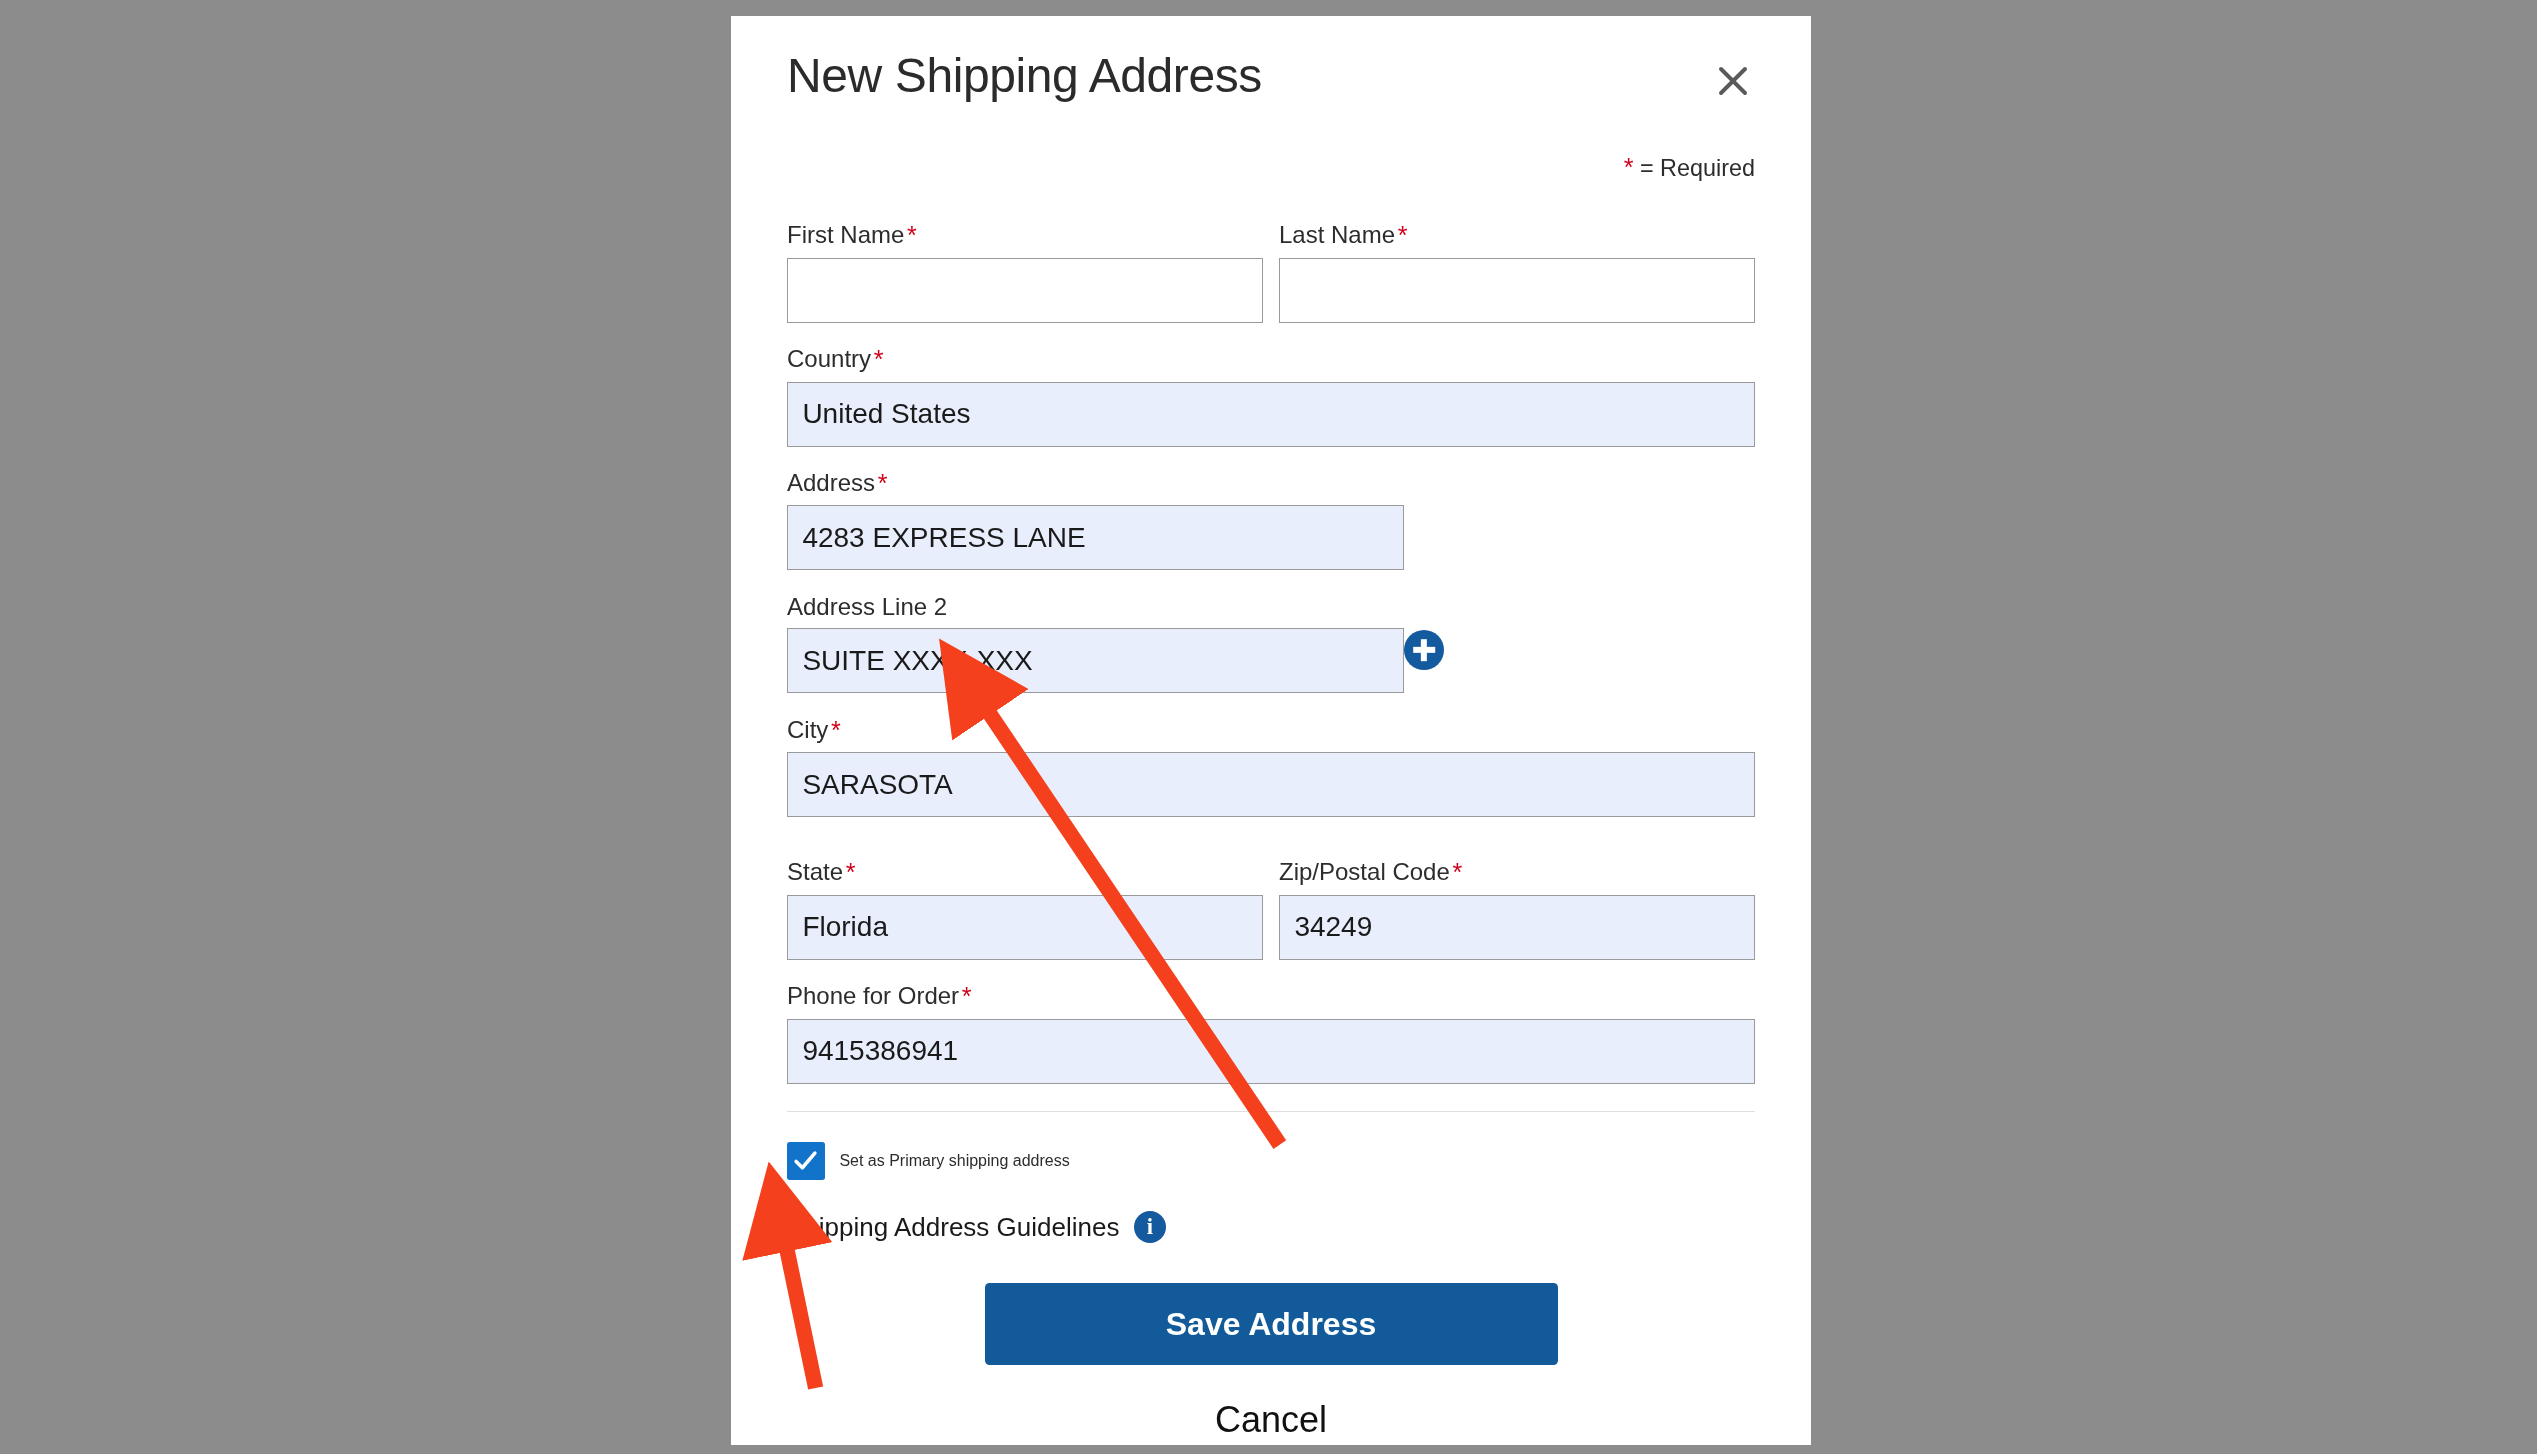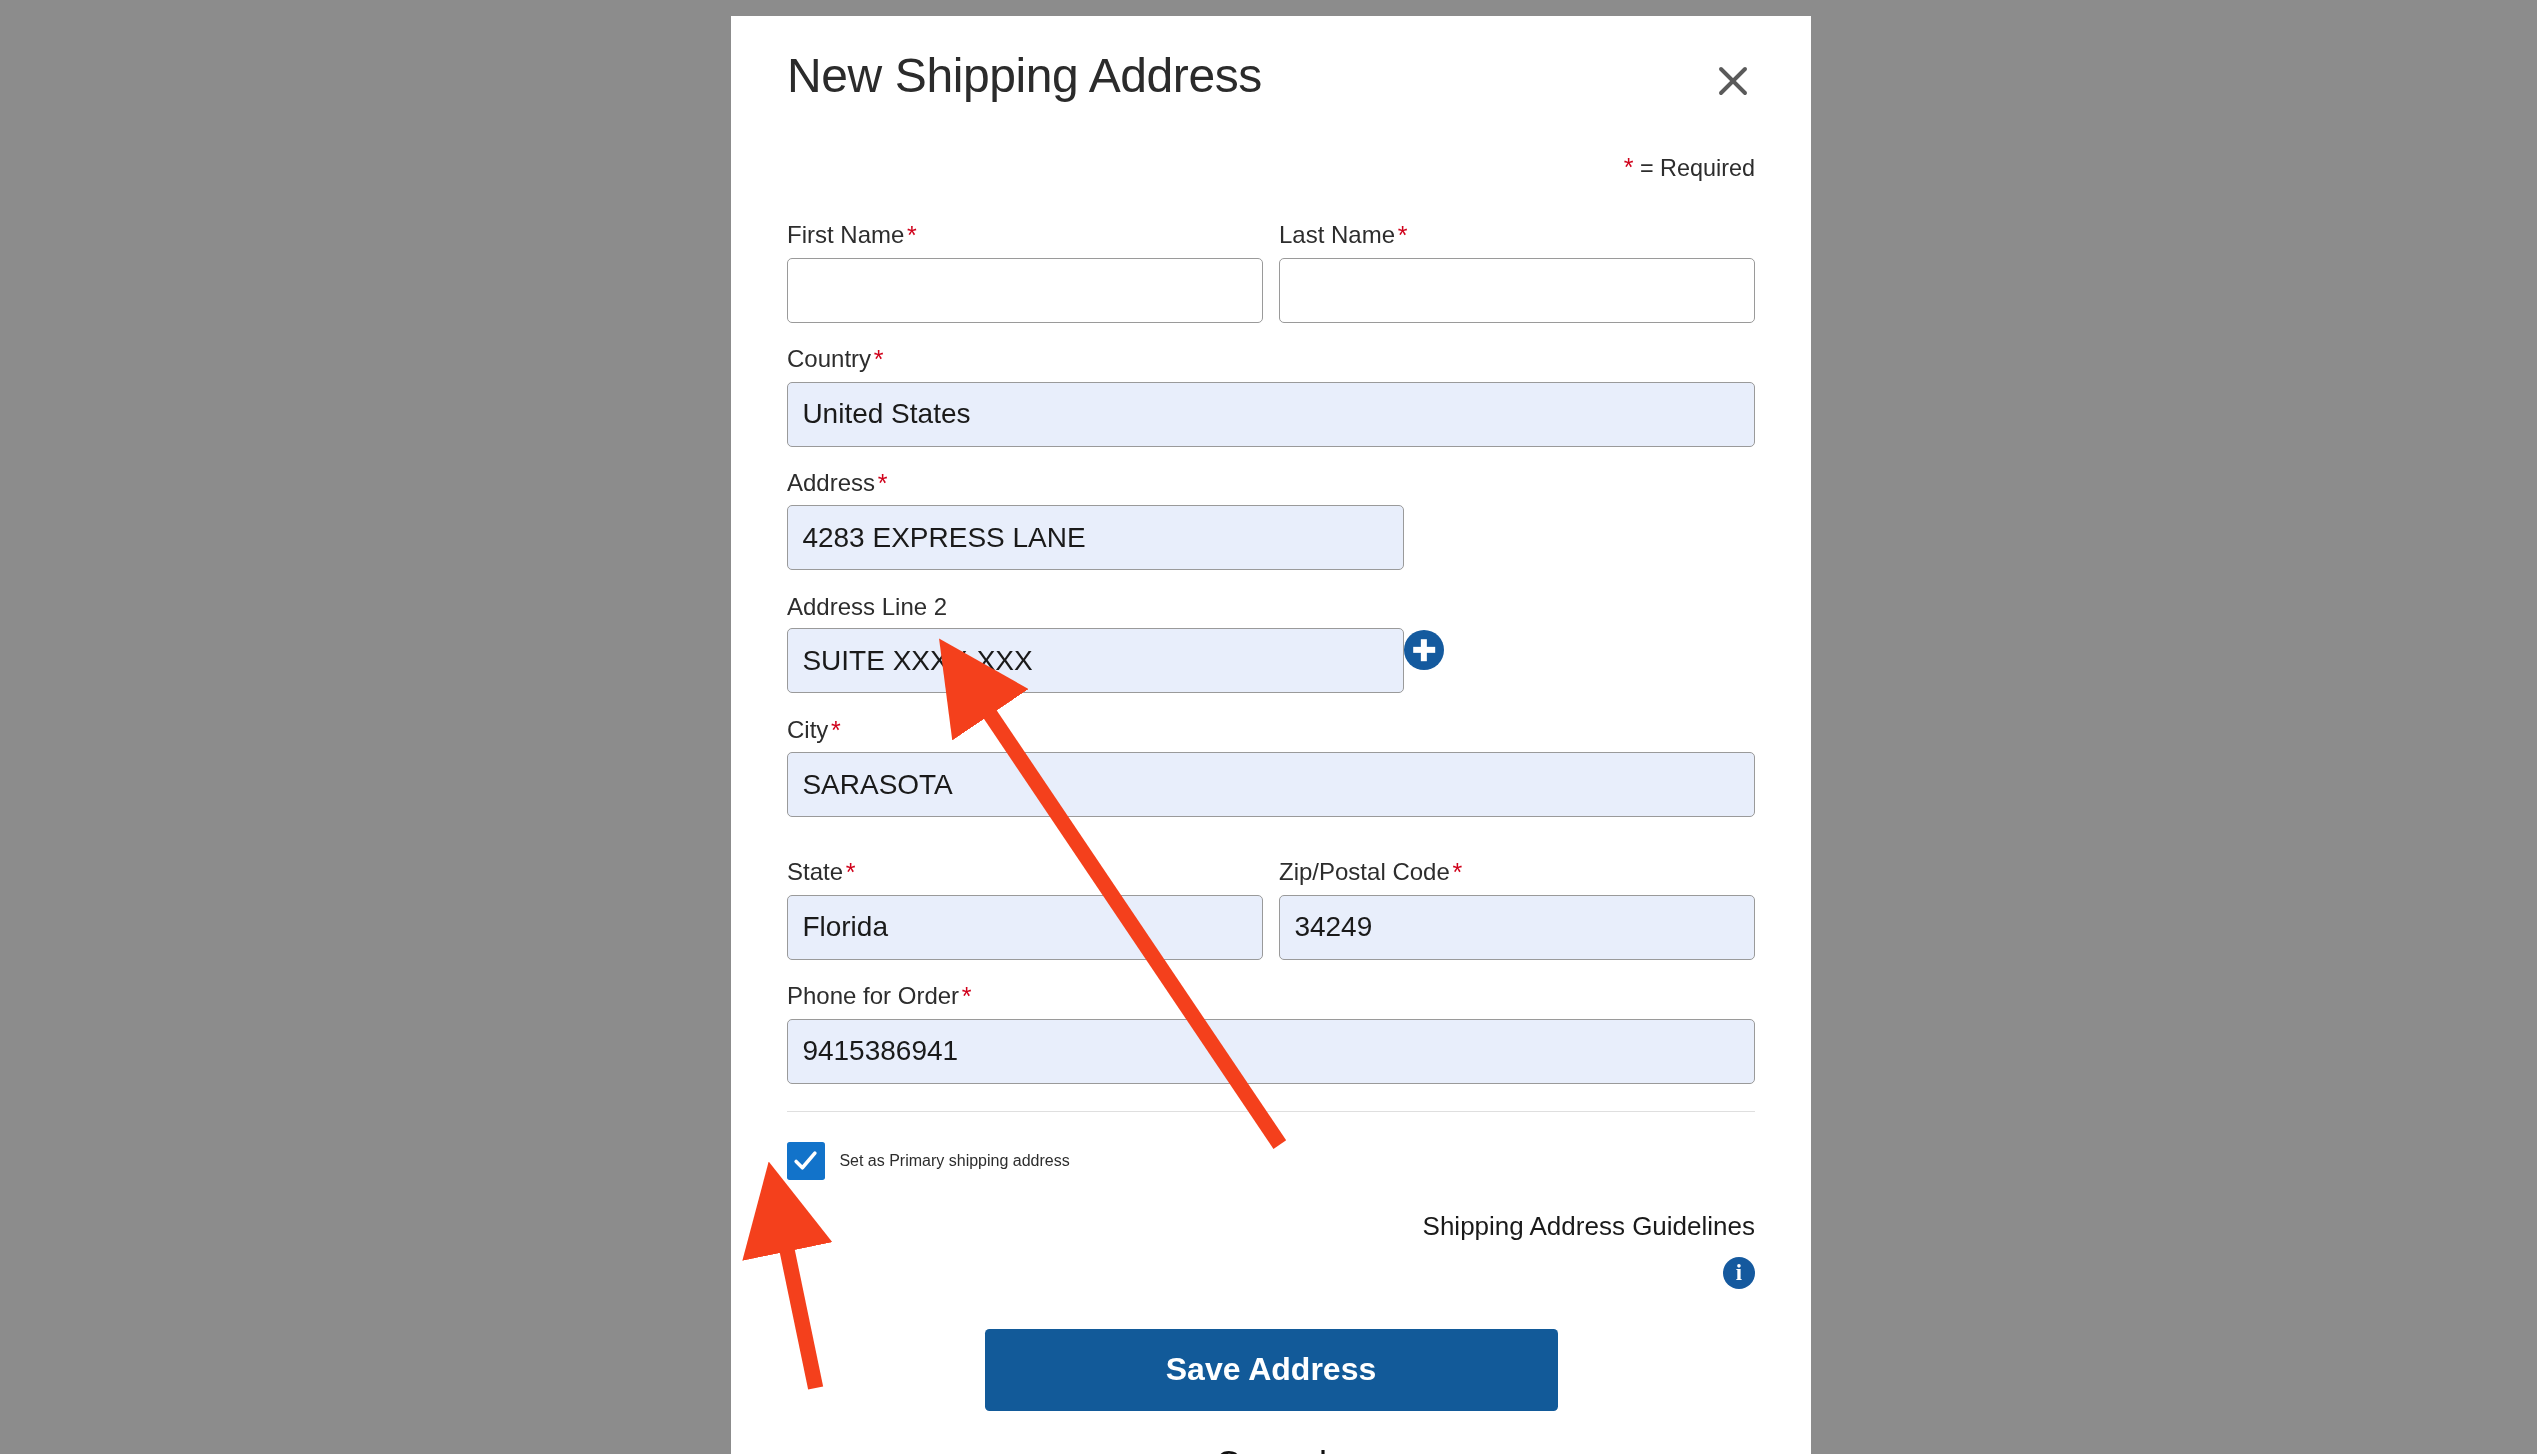--- a/index.html
+++ b/index.html
@@ -187,21 +187,21 @@
   .fld-input {
     width: 100%;
     height: 65px;
     border: 0.9px solid #9a9a9a;
     background: #e8eefb;
     font-family: "Liberation Sans", sans-serif;
     font-size: 28px;
     color: #1a1a1a;
     padding: 0 14.4px;
     line-height: 63px;
-    border-radius: 5px;
+    border-radius: 0;
     outline: none;
   }
   .fld-input.empty { background: #ffffff; }
   .inline-add {
     display: flex;
   }
   .plus-btn {
     width: 40px;
     min-width: 40px;
     height: 40px;
@@ -242,24 +242,23 @@
     border: none;
     border-radius: 2.7px;
     position: relative;
     cursor: pointer;
   }
   .cbox svg { position: absolute; left: 5.4px; top: 6.3px; width: 27px; height: 25px; }
   .checkrow span { font-size: 16px; color: #2d2d2d; }
 
   .guide-row {
     display: flex;
-    align-items: flex-end;
+    align-items: center;
     gap: 14.4px;
     margin-bottom: 40px;
-    flex-direction: column;
   }
   .guide-row .gtext { font-size: 26px; color: #1a1a1a; }
   .info-ico {
     width: 32px;
     min-width: 32px;
     height: 32px;
     border-radius: 50%;
     background: #15599e;
     color: #ffffff;
     font-size: 22.5px;

